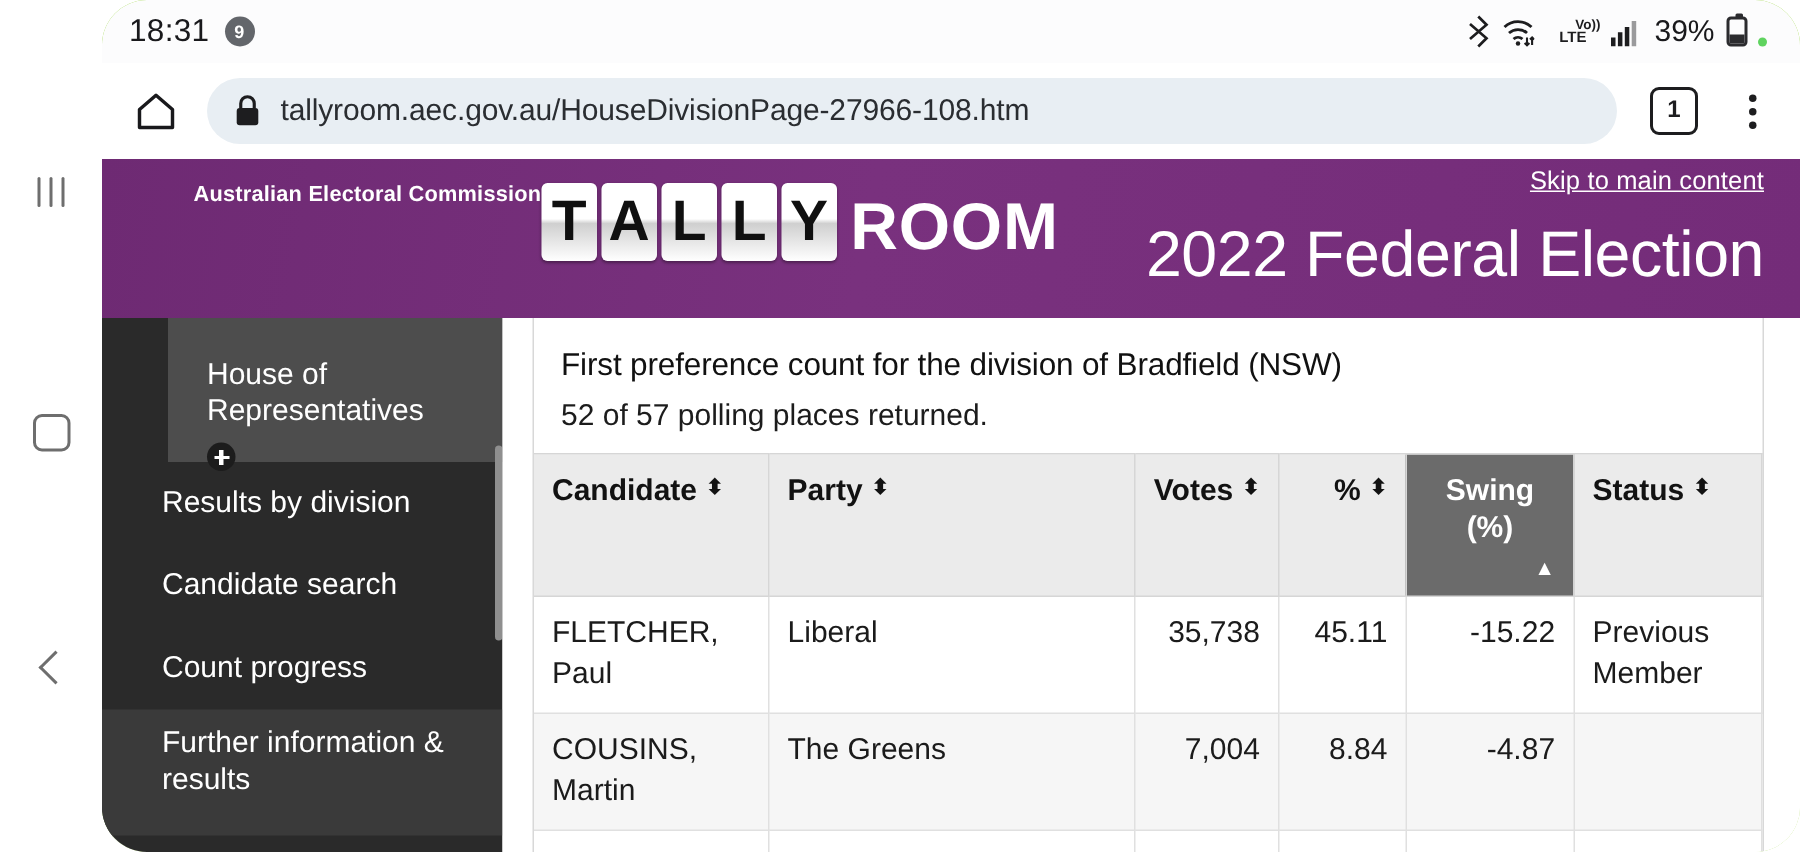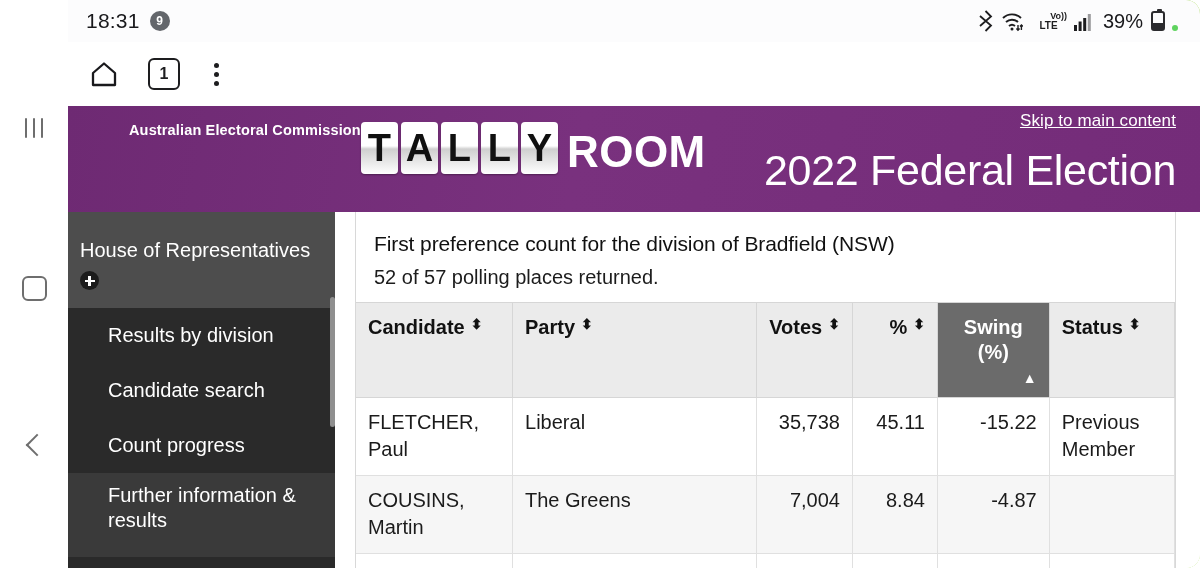--- a/index.html
+++ b/index.html
@@ -67,20 +67,21 @@
 
   
   #viewport {
     position: absolute;
     left: 68px; top: 0;
     width: 1132px; height: 568px;
     background: #84cc16;
     overflow: hidden;
     border-top-right-radius: 14px;
     border-bottom-right-radius: 14px;
+    border-radius: 30px;
   }
 
   
   #status-bar {
     position: relative;
     height: 42px;
     background: #fcfcfd;
     display: flex;
     align-items: center;
     justify-content: space-between;
@@ -259,23 +260,24 @@
   
   #sidebar {
     position: relative;
     width: 267px;
     flex: 0 0 267px;
     background: #2a2a2a;
     overflow: hidden;
   }
   #sidebar-head {
     background: #4d4d4d;
-    padding: 26px 20px 16px 12px;
+    padding: 26px 20px 16px 26px;
     box-sizing: border-box;
     height: 96px;
+    margin-left: 44px;
   }
   #sidebar-head-label {
     font-size: 20px;
     color: #ffffff;
     line-height: 1.2;
   }
   #expand-icon {
     margin-top: 9px;
     width: 19px; height: 19px;
     border-radius: 50%;
@@ -462,20 +464,27 @@
           </span>
         <span id="battery-dot"></span>
       </div>
     </div>
 
     <div id="browser-bar">
       <div id="home-button">
         <svg width="30" height="30" viewBox="0 0 30 30">
           <path d="M4 14 L15 4.5 L26 14 L26 26 L4 26 Z" fill="none" stroke="#19191c" stroke-width="2.3" stroke-linejoin="round"></path>
         </svg>
+      </div>
+      <div id="omnibox">
+        <svg id="lock-icon" width="18" height="22" viewBox="0 0 18 22">
+          <path d="M4.5 9 L4.5 6 A4.5 4.5 0 0 1 13.5 6 L13.5 9" fill="none" stroke="#1d1d1f" stroke-width="2.1"></path>
+          <rect x="1.8" y="9" width="14.4" height="11.5" rx="2" fill="#1d1d1f"></rect>
+        </svg>
+        <span id="url-text">tallyroom.aec.gov.au/HouseDivisionPage-27966-108.htm</span>
       </div>
       <div id="tab-count">1</div>
       <div id="overflow-menu">
         <span></span>
         <span></span>
         <span></span>
       </div>
     </div>
 
     <div id="page">

